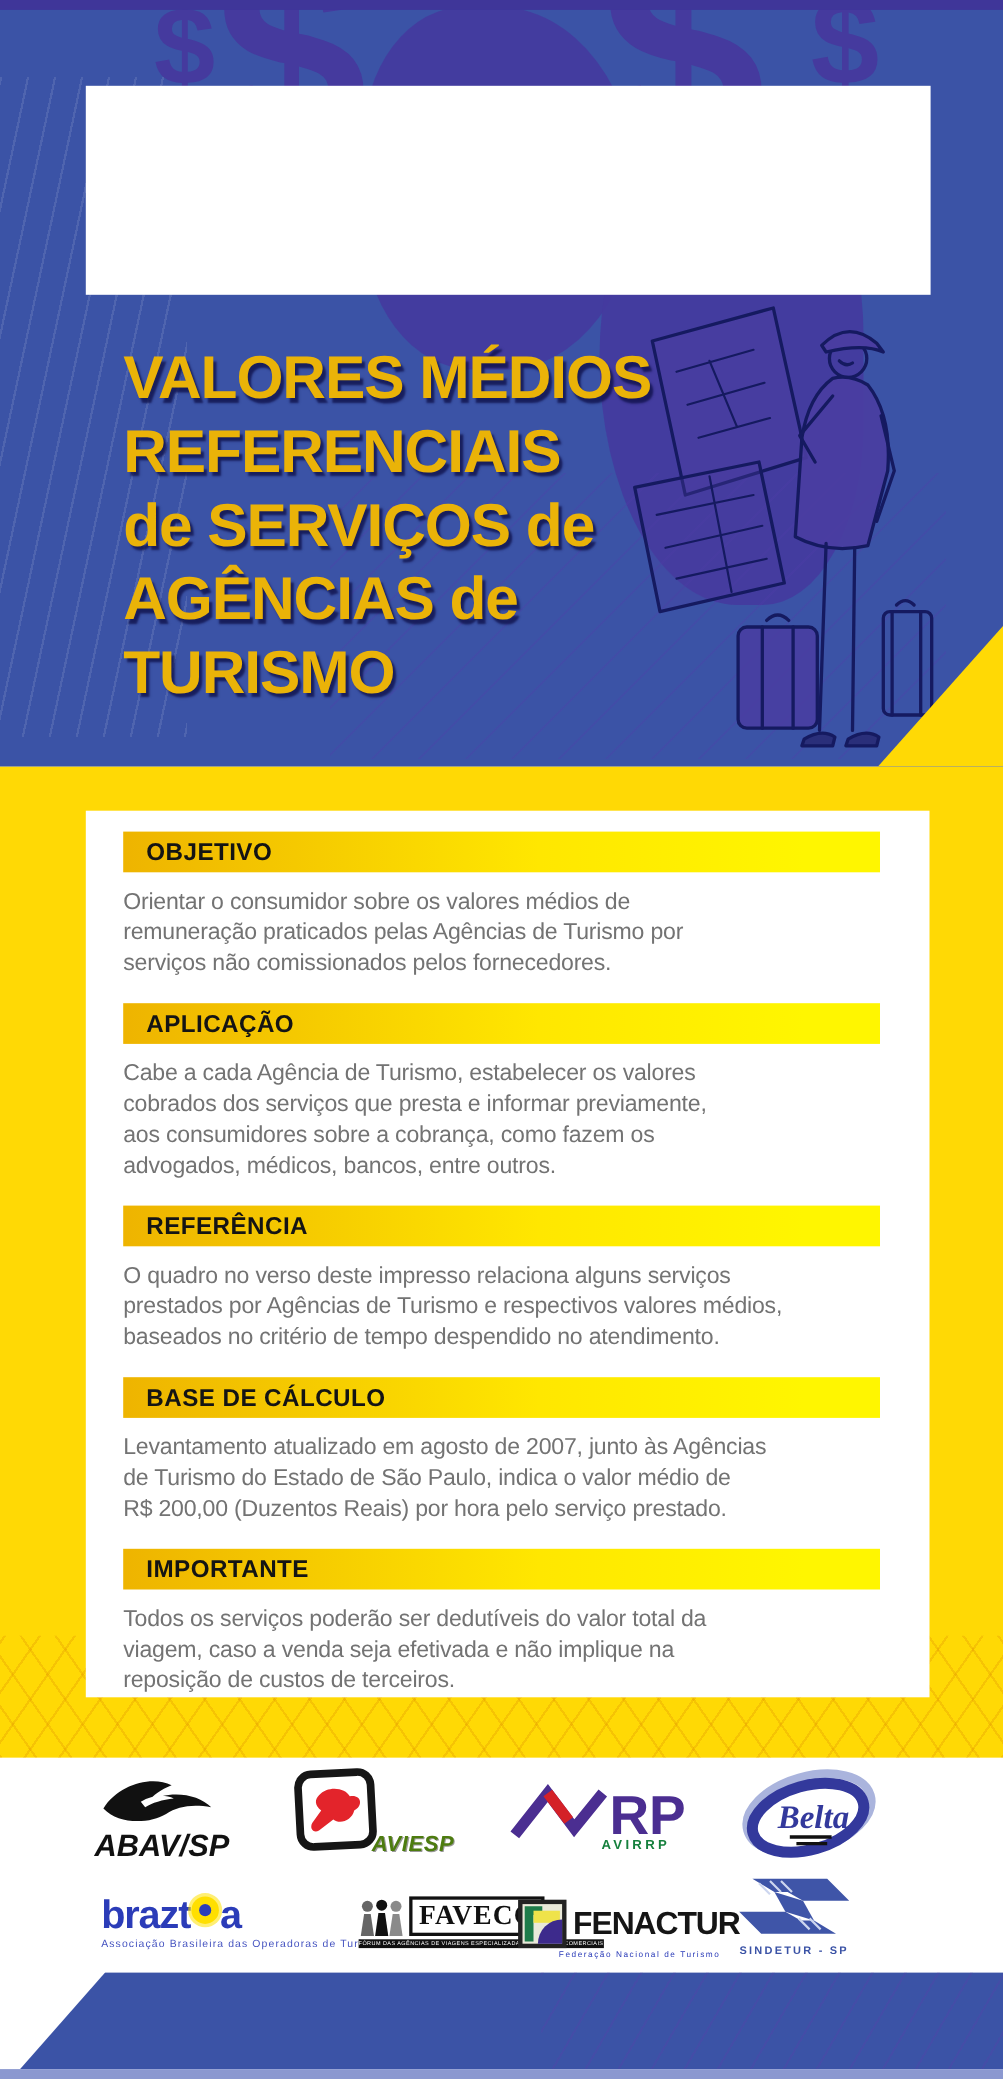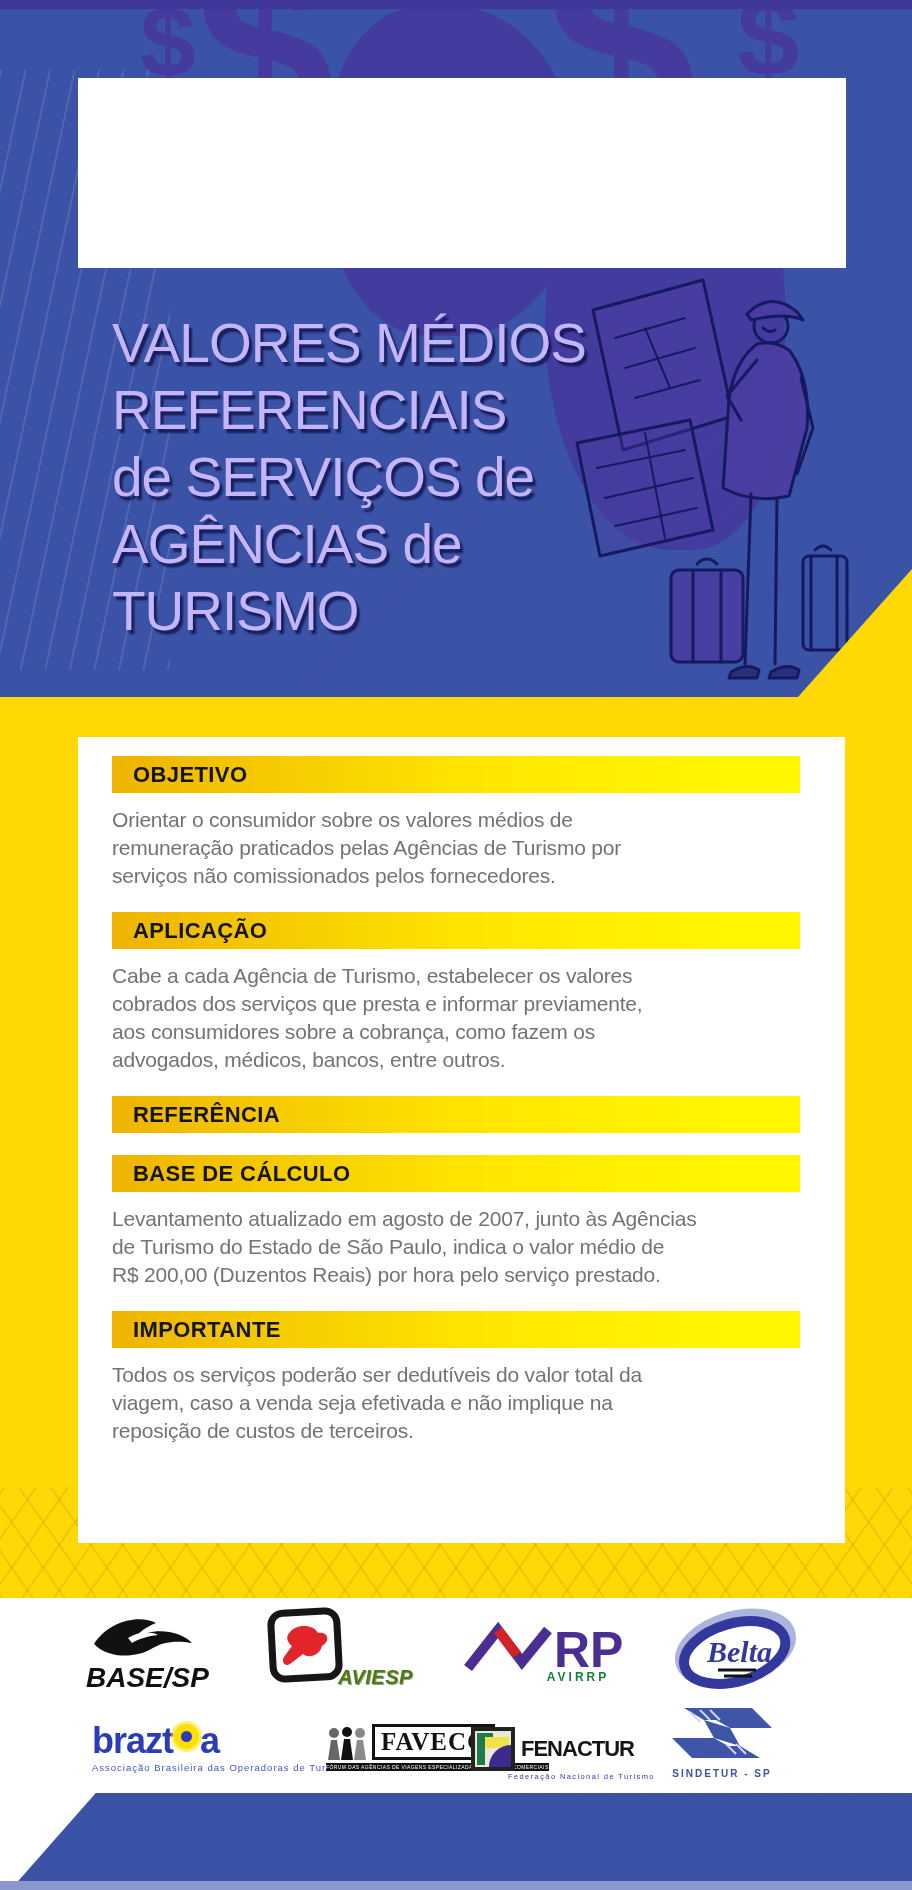--- a/index.html
+++ b/index.html
@@ -16,21 +16,21 @@
   .d4{left:737px;top:-18px;font-size:112px;}
   .blob{position:absolute;background:#453a9e;opacity:.9;}
   .blob1{left:330px;top:6px;width:250px;height:330px;border-radius:42% 58% 55% 45%;}
   .blob2{left:545px;top:120px;width:240px;height:430px;border-radius:50% 45% 40% 55%;}
   .rays{position:absolute;left:0;top:70px;width:170px;height:600px;
         background:repeating-linear-gradient(102deg,rgba(255,255,255,.10) 0 2px,transparent 2px 24px);}
   .rays2{position:absolute;left:300px;top:430px;width:560px;height:260px;
         background:repeating-linear-gradient(135deg,rgba(80,60,170,.25) 0 2px,transparent 2px 30px);}
   .white-box{position:absolute;left:78px;top:78px;width:768px;height:190px;background:#fff;}
   .title{position:absolute;left:112px;top:310px;margin:0;font-size:55px;line-height:67px;
-         font-weight:400;letter-spacing:-1px;color:#c4b5fd;white-space:pre-line;
+         font-weight:700;letter-spacing:-1px;color:#eab308;white-space:pre-line;
          text-shadow:3px 4px 2px rgba(14,16,72,.78);}
   .illus{position:absolute;left:575px;top:268px;}
   .wedge{position:absolute;right:0;bottom:0;width:114px;height:128px;background:#ffd905;
          clip-path:polygon(100% 0,100% 100%,0 100%);}
 
   
   .midband{position:absolute;left:0;top:697px;width:912px;height:901px;background:#ffd905;}
   .hatch{position:absolute;left:0;top:790px;width:912px;height:111px;
          background:
            repeating-linear-gradient(55deg,rgba(222,140,0,.28) 0 2px,transparent 2px 26px),
@@ -62,21 +62,21 @@
   .sun i{display:block;width:11px;height:11px;border-radius:50%;background:#2b3cb8;}
   .braztoa-tag{margin-top:4px;font-size:9.5px;color:#4553c0;letter-spacing:1px;white-space:nowrap;}
   .favecc{left:326px;top:126px;align-items:flex-start;}
   .favecc-row{display:flex;align-items:flex-end;gap:4px;}
   .favecc-box{border:3px solid #111;padding:0 6px;font-family:"Liberation Serif",serif;
               font-weight:700;font-size:25px;color:#111;letter-spacing:1px;line-height:30px;}
   .favecc-bar{margin-top:3px;width:100%;height:8px;background:#111;color:#fff;font-size:5px;
               line-height:8px;overflow:hidden;white-space:nowrap;text-align:center;letter-spacing:.4px;}
   .fenactur{left:470px;top:128px;align-items:flex-start;}
   .fenactur-row{display:flex;align-items:center;gap:5px;}
-  .fenactur-text{font-size:22px;font-weight:700;color:#151515;letter-spacing:-1px;line-height:28px;}
+  .fenactur-text{font-size:29px;font-weight:700;color:#151515;letter-spacing:-1px;line-height:28px;}
   .fenactur-tag{margin:0 0 0 38px;font-size:7.5px;color:#2b3cb8;letter-spacing:1.4px;white-space:nowrap;}
   .sindetur{left:666px;top:104px;}
   .sindetur-caption{margin-top:4px;font-size:10px;font-weight:700;color:#3b53a6;letter-spacing:2px;}
 
   
   .footer{position:absolute;left:0;top:1793px;width:912px;height:97px;background:#fff;}
   .footer-blue{position:absolute;left:0;top:0;right:0;bottom:9px;background:#3b53a6;
                clip-path:polygon(10.5% 0,100% 0,100% 100%,2% 100%);}
   .footer-pattern{position:absolute;right:0;top:0;width:420px;height:100%;
                background:repeating-linear-gradient(120deg,rgba(90,60,170,.25) 0 2px,transparent 2px 26px);}
@@ -152,20 +152,23 @@
         <span>APLICAÇÃO</span>
       </div>
       <p class="sec-body">Cabe a cada Agência de Turismo, estabelecer os valores
 cobrados dos serviços que presta e informar previamente,
 aos consumidores sobre a cobrança, como fazem os
 advogados, médicos, bancos, entre outros.</p>
 
       <div class="sec-bar">
         <span>REFERÊNCIA</span>
       </div>
+      <p class="sec-body">O quadro no verso deste impresso relaciona alguns serviços
+prestados por Agências de Turismo e respectivos valores médios,
+baseados no critério de tempo despendido no atendimento.</p>
 
       <div class="sec-bar">
         <span>BASE DE CÁLCULO</span>
       </div>
       <p class="sec-body">Levantamento atualizado em agosto de 2007, junto às Agências
 de Turismo do Estado de São Paulo, indica o valor médio de
 R$ 200,00 (Duzentos Reais) por hora pelo serviço prestado.</p>
 
       <div class="sec-bar">
         <span>IMPORTANTE</span>
@@ -178,21 +181,21 @@
   </div>
 
   <div class="logos">
 
     <div class="logo abav">
       <svg width="122" height="50" viewBox="0 0 122 50">
         <path fill="#111" d="M8,32 C22,10 52,2 70,11 C60,15 53,20 49,26 C66,15 94,18 106,31
                  C89,28 76,30 65,37 C50,46 22,47 8,32 Z"></path>
         <path fill="#fff" d="M42,26 C52,20 64,19 72,23 C62,24 52,27 46,31 Z"></path>
       </svg>
-      <span class="abav-text">BASE/SP</span>
+      <span class="abav-text">ABAV/SP</span>
     </div>
 
     <div class="aviesp">
       <svg width="88" height="88" viewBox="0 0 88 88">
         <rect x="8" y="8" width="66" height="66" rx="12" fill="#fff" stroke="#161616" stroke-width="7" transform="rotate(-3 41 41)"></rect>
         <path fill="#e3242b" d="M26,28 c8,-9 24,-7 28,1 c10,-2 13,8 4,13 c-2,9 -13,13 -19,8
                l-13,10 c-5,3 -9,-2 -6,-7 l8,-11 c-6,-5 -6,-10 -2,-14 z"></path>
       </svg>
       <span class="aviesp-text">AVIESP</span>
     </div>

